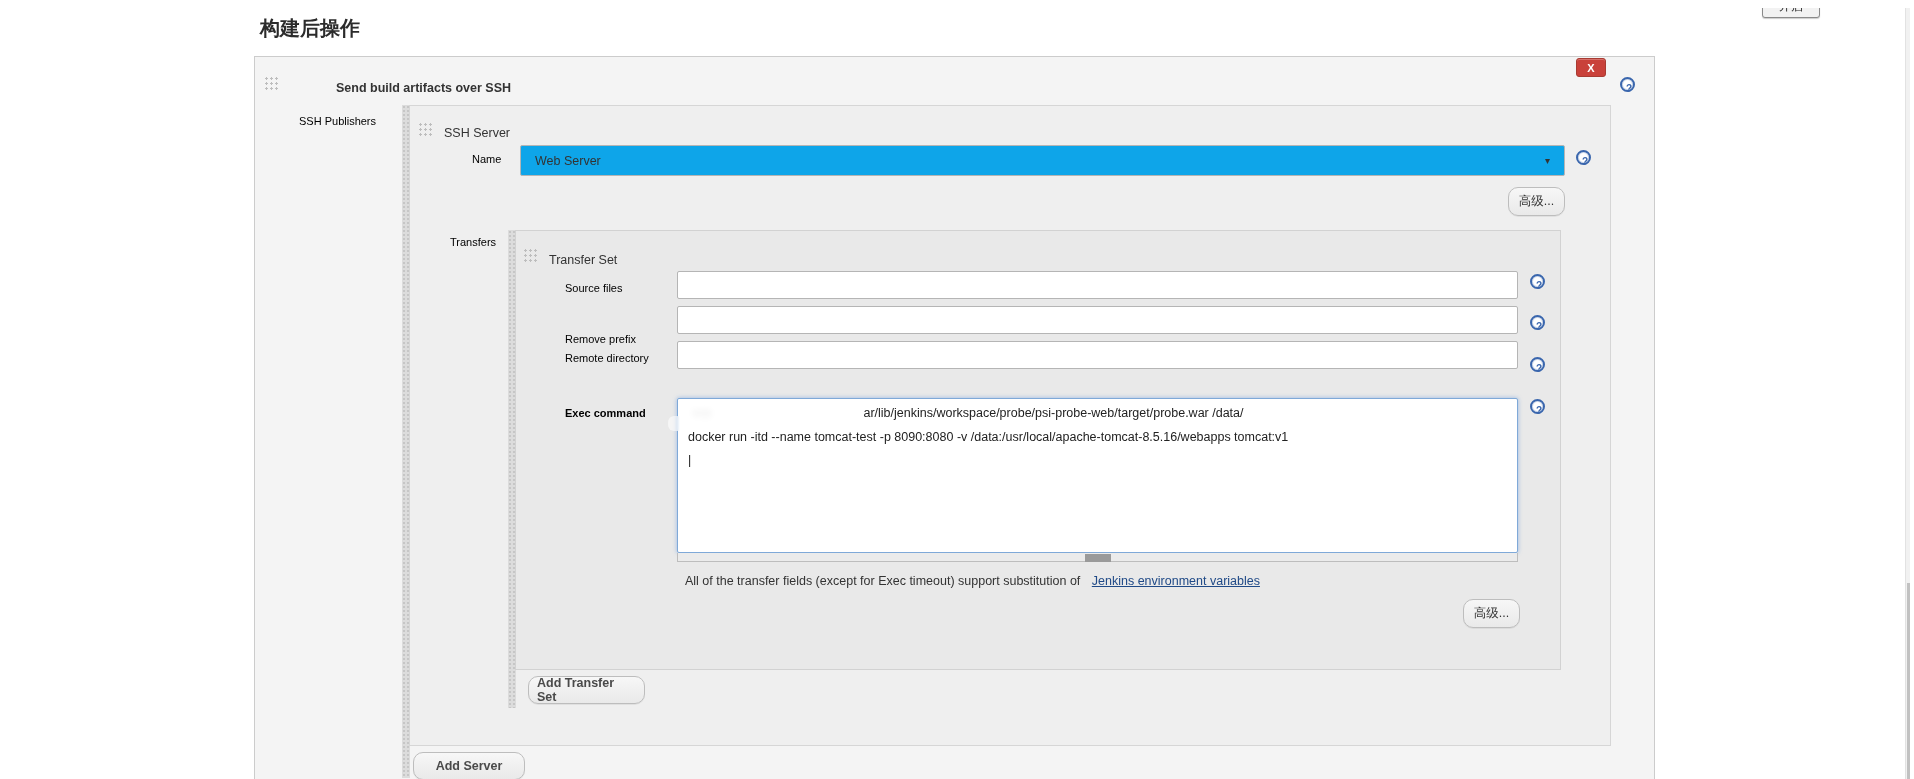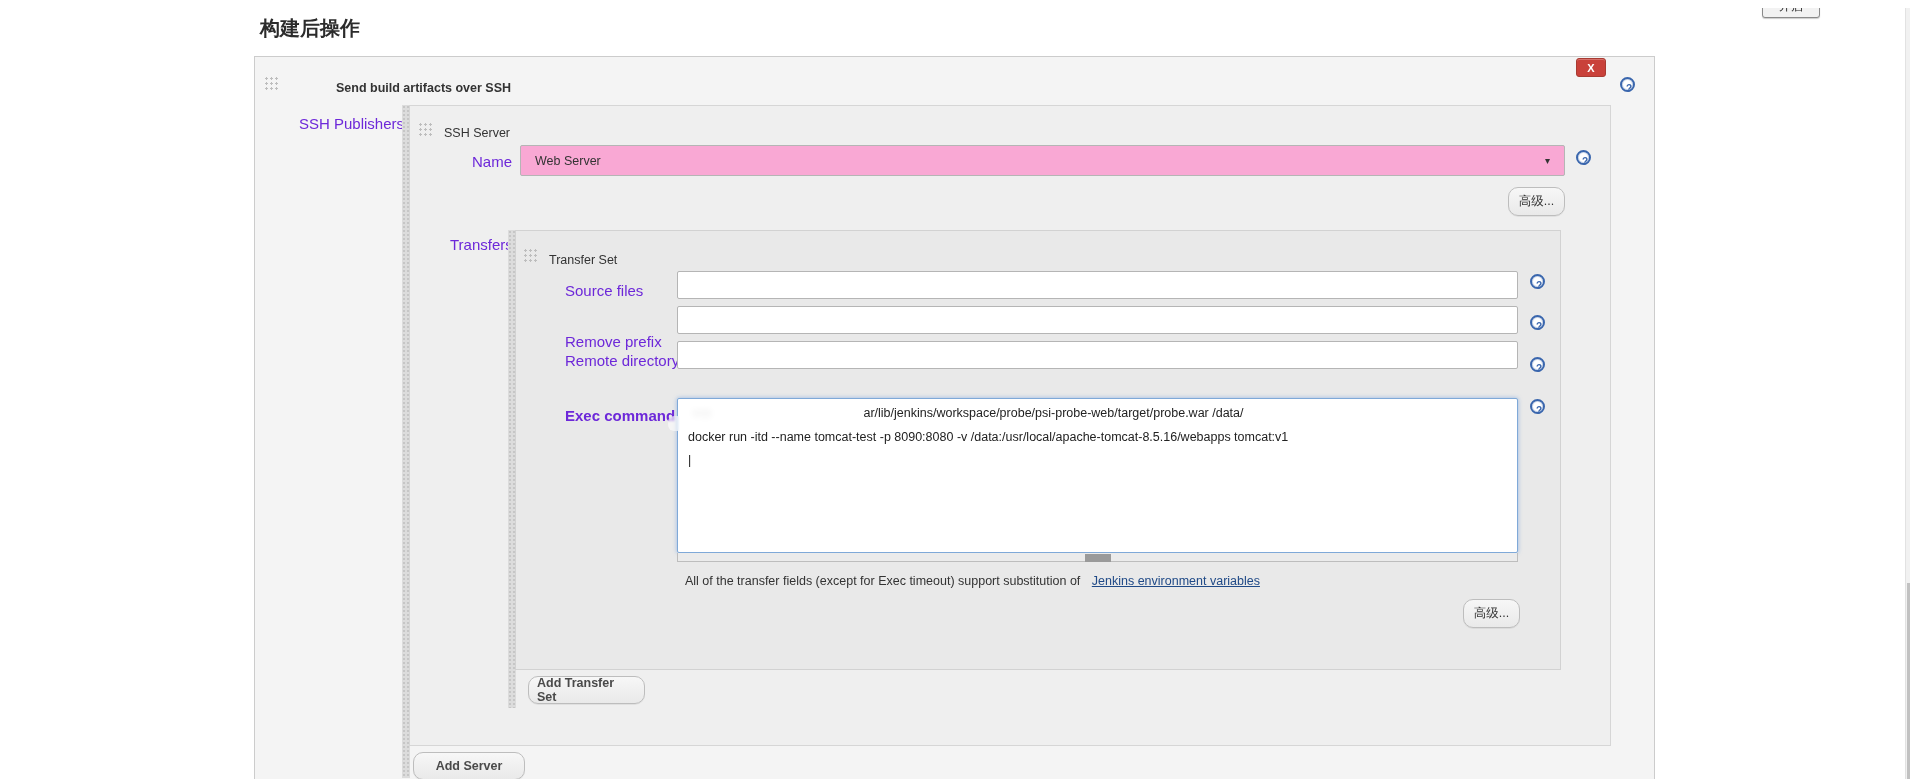--- a/index.html
+++ b/index.html
@@ -28,38 +28,38 @@
   .chunk-bar { width:5px; background:#dcdcdc; background-image:radial-gradient(circle,#c6c6c6 0.8px,transparent 1px); background-size:4px 4px; }
   #server-chunk-bar { left:394px; top:97px; height:673px; }
   #transfer-chunk-bar { left:500px; top:222px; height:478px; }
 
   .drag-handle { width:15px; height:15px;
     background-image:radial-gradient(circle,#bdbdbd 1.1px,transparent 1.2px);
     background-size:5px 5px; cursor:move; }
 
   .section-title { font-size:12.5px; color:#333; }
   .bold { font-weight:bold; }
-  .field-label { font-size:15px; color:#6d28d9; }
+  .field-label { font-size:11px; color:#000000; }
 
   
   #close-x { left:1568px; top:50px; width:30px; height:19px; background:var(--close-button,#c9413a);
     border:1px solid #a83b32; border-radius:3px; color:#fff; font-size:11px; font-weight:bold;
     display:flex; align-items:center; justify-content:center; cursor:pointer; box-shadow:inset 0 1px 0 rgba(255,255,255,.25); }
 
   
   .help-icon { width:15px; height:15px; border-radius:50%; border:2px solid var(--help-icon,#3a66ad);
     background:#fff; color:var(--help-icon,#3a66ad); font-size:10px; font-weight:bold; line-height:11px;
     text-align:center; cursor:pointer; box-shadow:inset 0 0 0 1px rgba(58,102,173,.25); }
 
   
   .text-input { width:841px; height:28px; border:1px solid #b5b5b5; border-radius:2px; background:#fff;
     font-size:12.5px; padding:0 6px; color:#333; font-family:"Liberation Sans","DejaVu Sans",sans-serif; }
 
   
-  #name-select { left:512px; top:137px; width:1045px; height:31px; background:#f9a8d4; border:1px solid #b5b5b5;
+  #name-select { left:512px; top:137px; width:1045px; height:31px; background:#0ea5e9; border:1px solid #b5b5b5;
     border-radius:2px; display:flex; align-items:center; padding:0 10px; font-size:12.5px; cursor:pointer; }
   #name-select .chev { margin-left:auto; font-size:10px; color:#333; }
 
   
   .btn { background:linear-gradient(#f7f7f7,#e9e9e9); border:1px solid #bdbdbd; border-radius:10px;
     font-size:12.5px; color:#333; display:flex; align-items:center; justify-content:center; cursor:pointer;
     box-shadow:0 1px 0 rgba(0,0,0,.06); }
   .btn-bold { font-weight:bold; color:#4a4a4a; }
   #advanced-1 { left:1500px; top:179px; width:57px; height:29px; }
   #advanced-2 { left:1455px; top:591px; width:57px; height:29px; }

